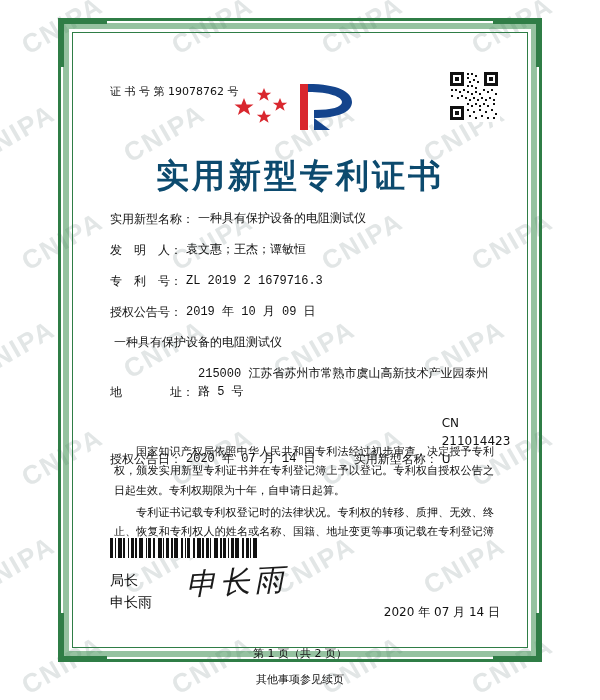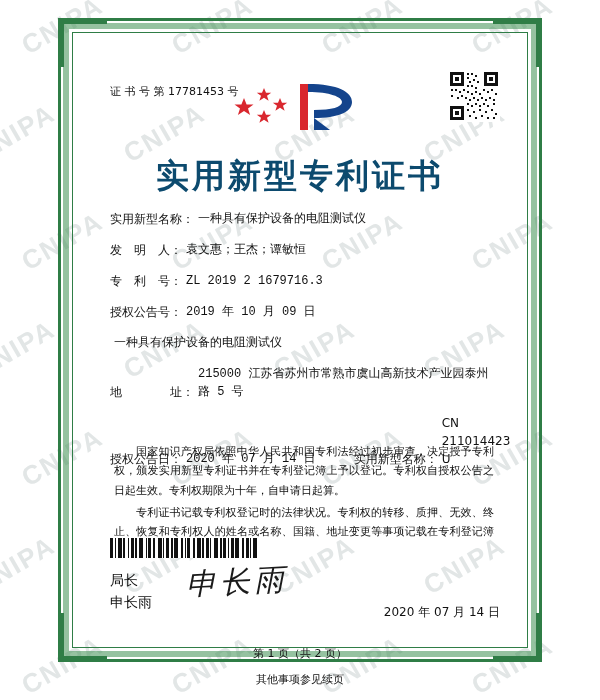--- a/index.html
+++ b/index.html
@@ -271,21 +271,21 @@
     <div class="frame-outer"></div>
     <div class="frame-mid"></div>
     <div class="frame-inner"></div>
     <div class="corner tl"></div>
     <div class="corner tr"></div>
     <div class="corner bl"></div>
     <div class="corner br"></div>
 
     <div class="content">
 
-      <div class="cert-no">证 书 号 第 17781453 号</div>
+      <div class="cert-no">证 书 号 第 19078762 号</div>
 
       <div class="qr">
         <svg width="52" height="52" viewBox="0 0 52 52">
           <rect x="0" y="0" width="52" height="52" fill="#ffffff"></rect>
           <g fill="#111111">
             <rect x="2" y="2" width="14" height="14"></rect>
               <rect x="5" y="5" width="8" height="8" fill="#ffffff"></rect>
               <rect x="7" y="7" width="4" height="4"></rect>
             <rect x="36" y="2" width="14" height="14"></rect>
               <rect x="39" y="5" width="8" height="8" fill="#ffffff"></rect>

